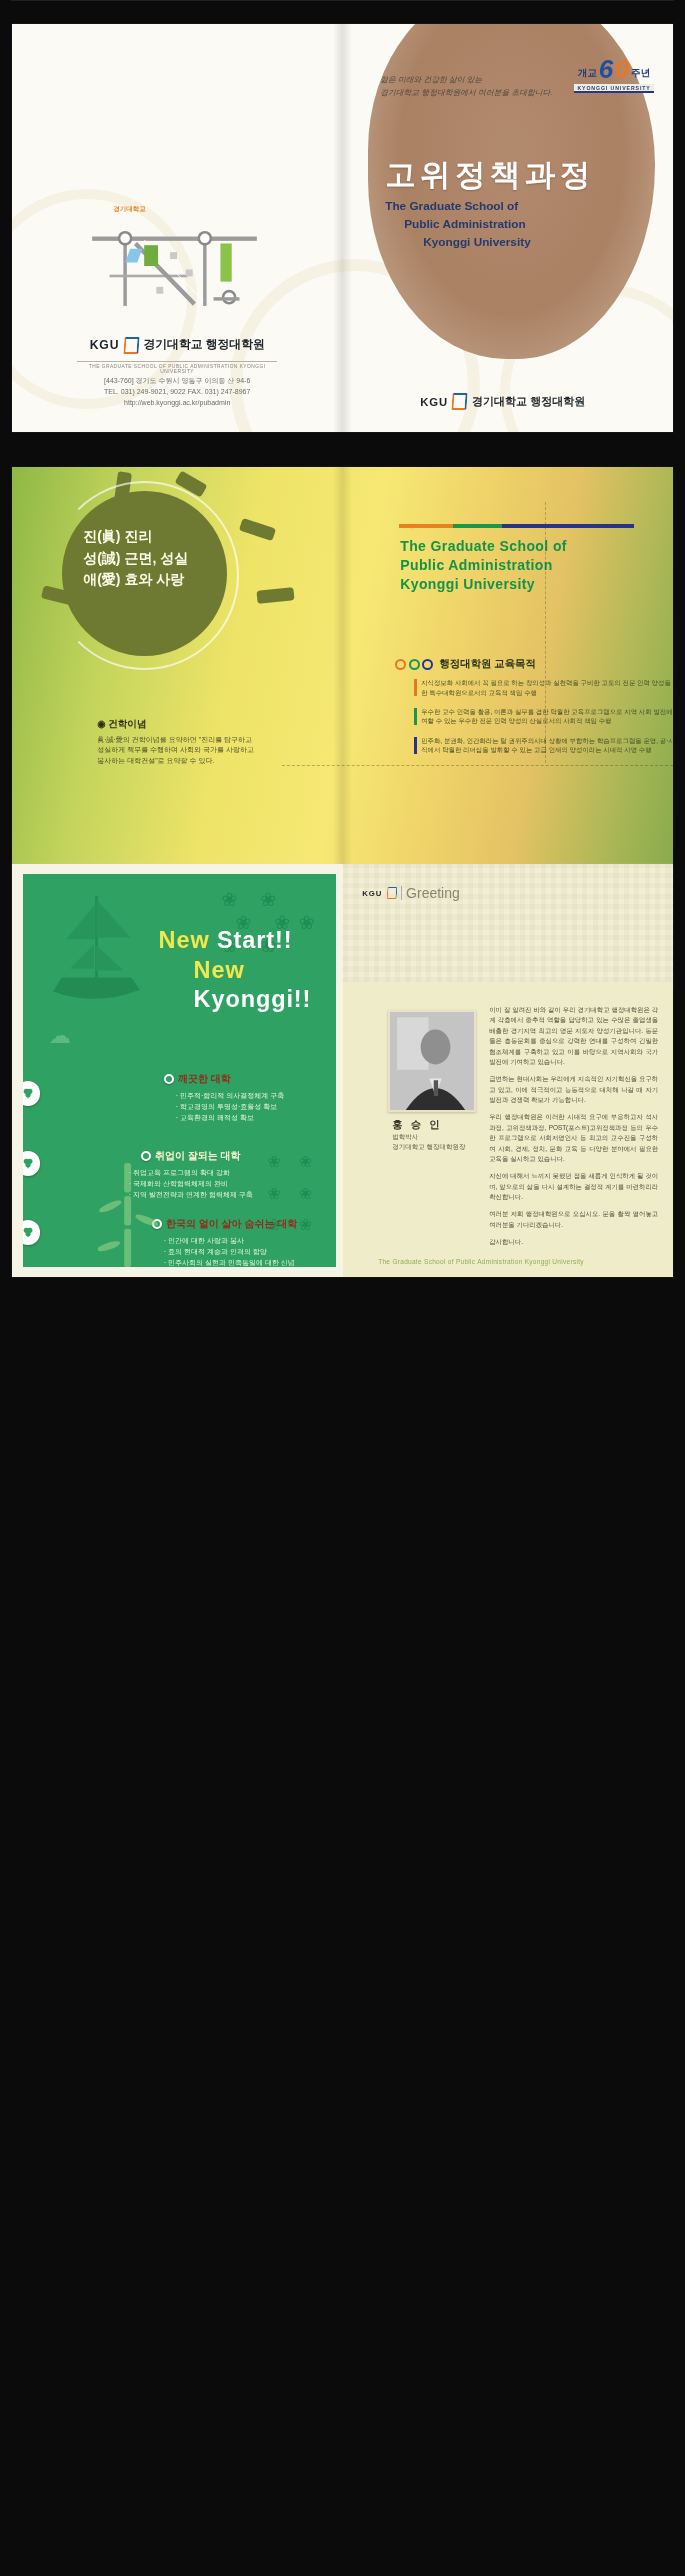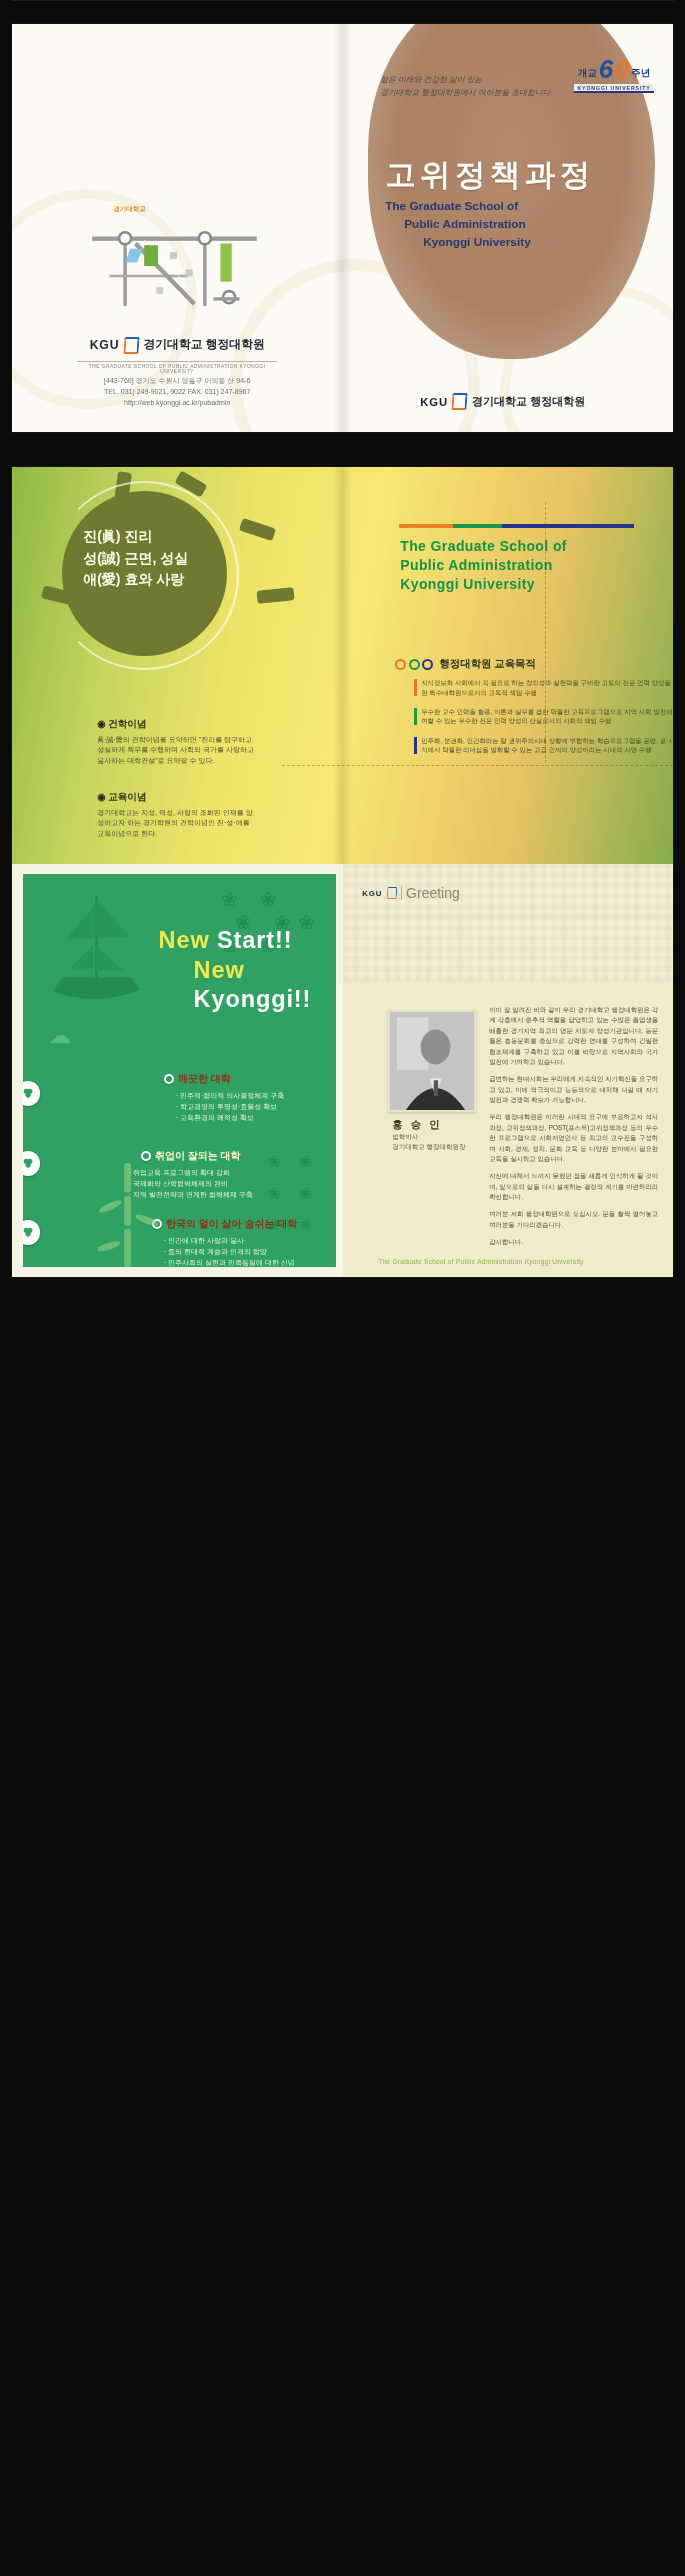--- a/index.html
+++ b/index.html
@@ -177,24 +177,20 @@
     <div class="motto-text serif">
       <div>진(眞) 진리</div>
       <div>성(誠) 근면, 성실</div>
       <div>애(愛) 효와 사랑</div>
     </div>
 
     <div class="abs" style="left:85px;top:251px;">
       <div class="ideal-title"><span class="ideal-dot">◉</span><span>건학이념</span></div>
       <div class="ideal-body">眞·誠·愛의 건학이념을 요약하면 "진리를 탐구하고 성실하게 책무를 수행하며 사회와 국가를 사랑하고 봉사하는 대학건설"로 요약할 수 있다.</div>
     </div>
-    <div class="abs" style="left:85px;top:324px;">
-      <div class="ideal-title"><span class="ideal-dot">◉</span><span>교육이념</span></div>
-      <div class="ideal-body">경기대학교는 지성, 덕성, 사랑의 조화된 인재를 양성하고자 하는 경기학원의 건학이념인 진·성·애를 교육이념으로 한다.</div>
-    </div>
 
     <div class="tribar" style="left:387px;top:57px;">
       <span style="width:54px;background:#e8821e;"></span>
       <span style="width:49px;background:#17984c;"></span>
       <span style="flex:1;background:#27348b;"></span>
     </div>
     <div class="abs gs-title" style="left:388px;top:70px;">
       <div>The Graduate School of</div>
       <div>Public Administration</div>
       <div>Kyonggi University</div>

